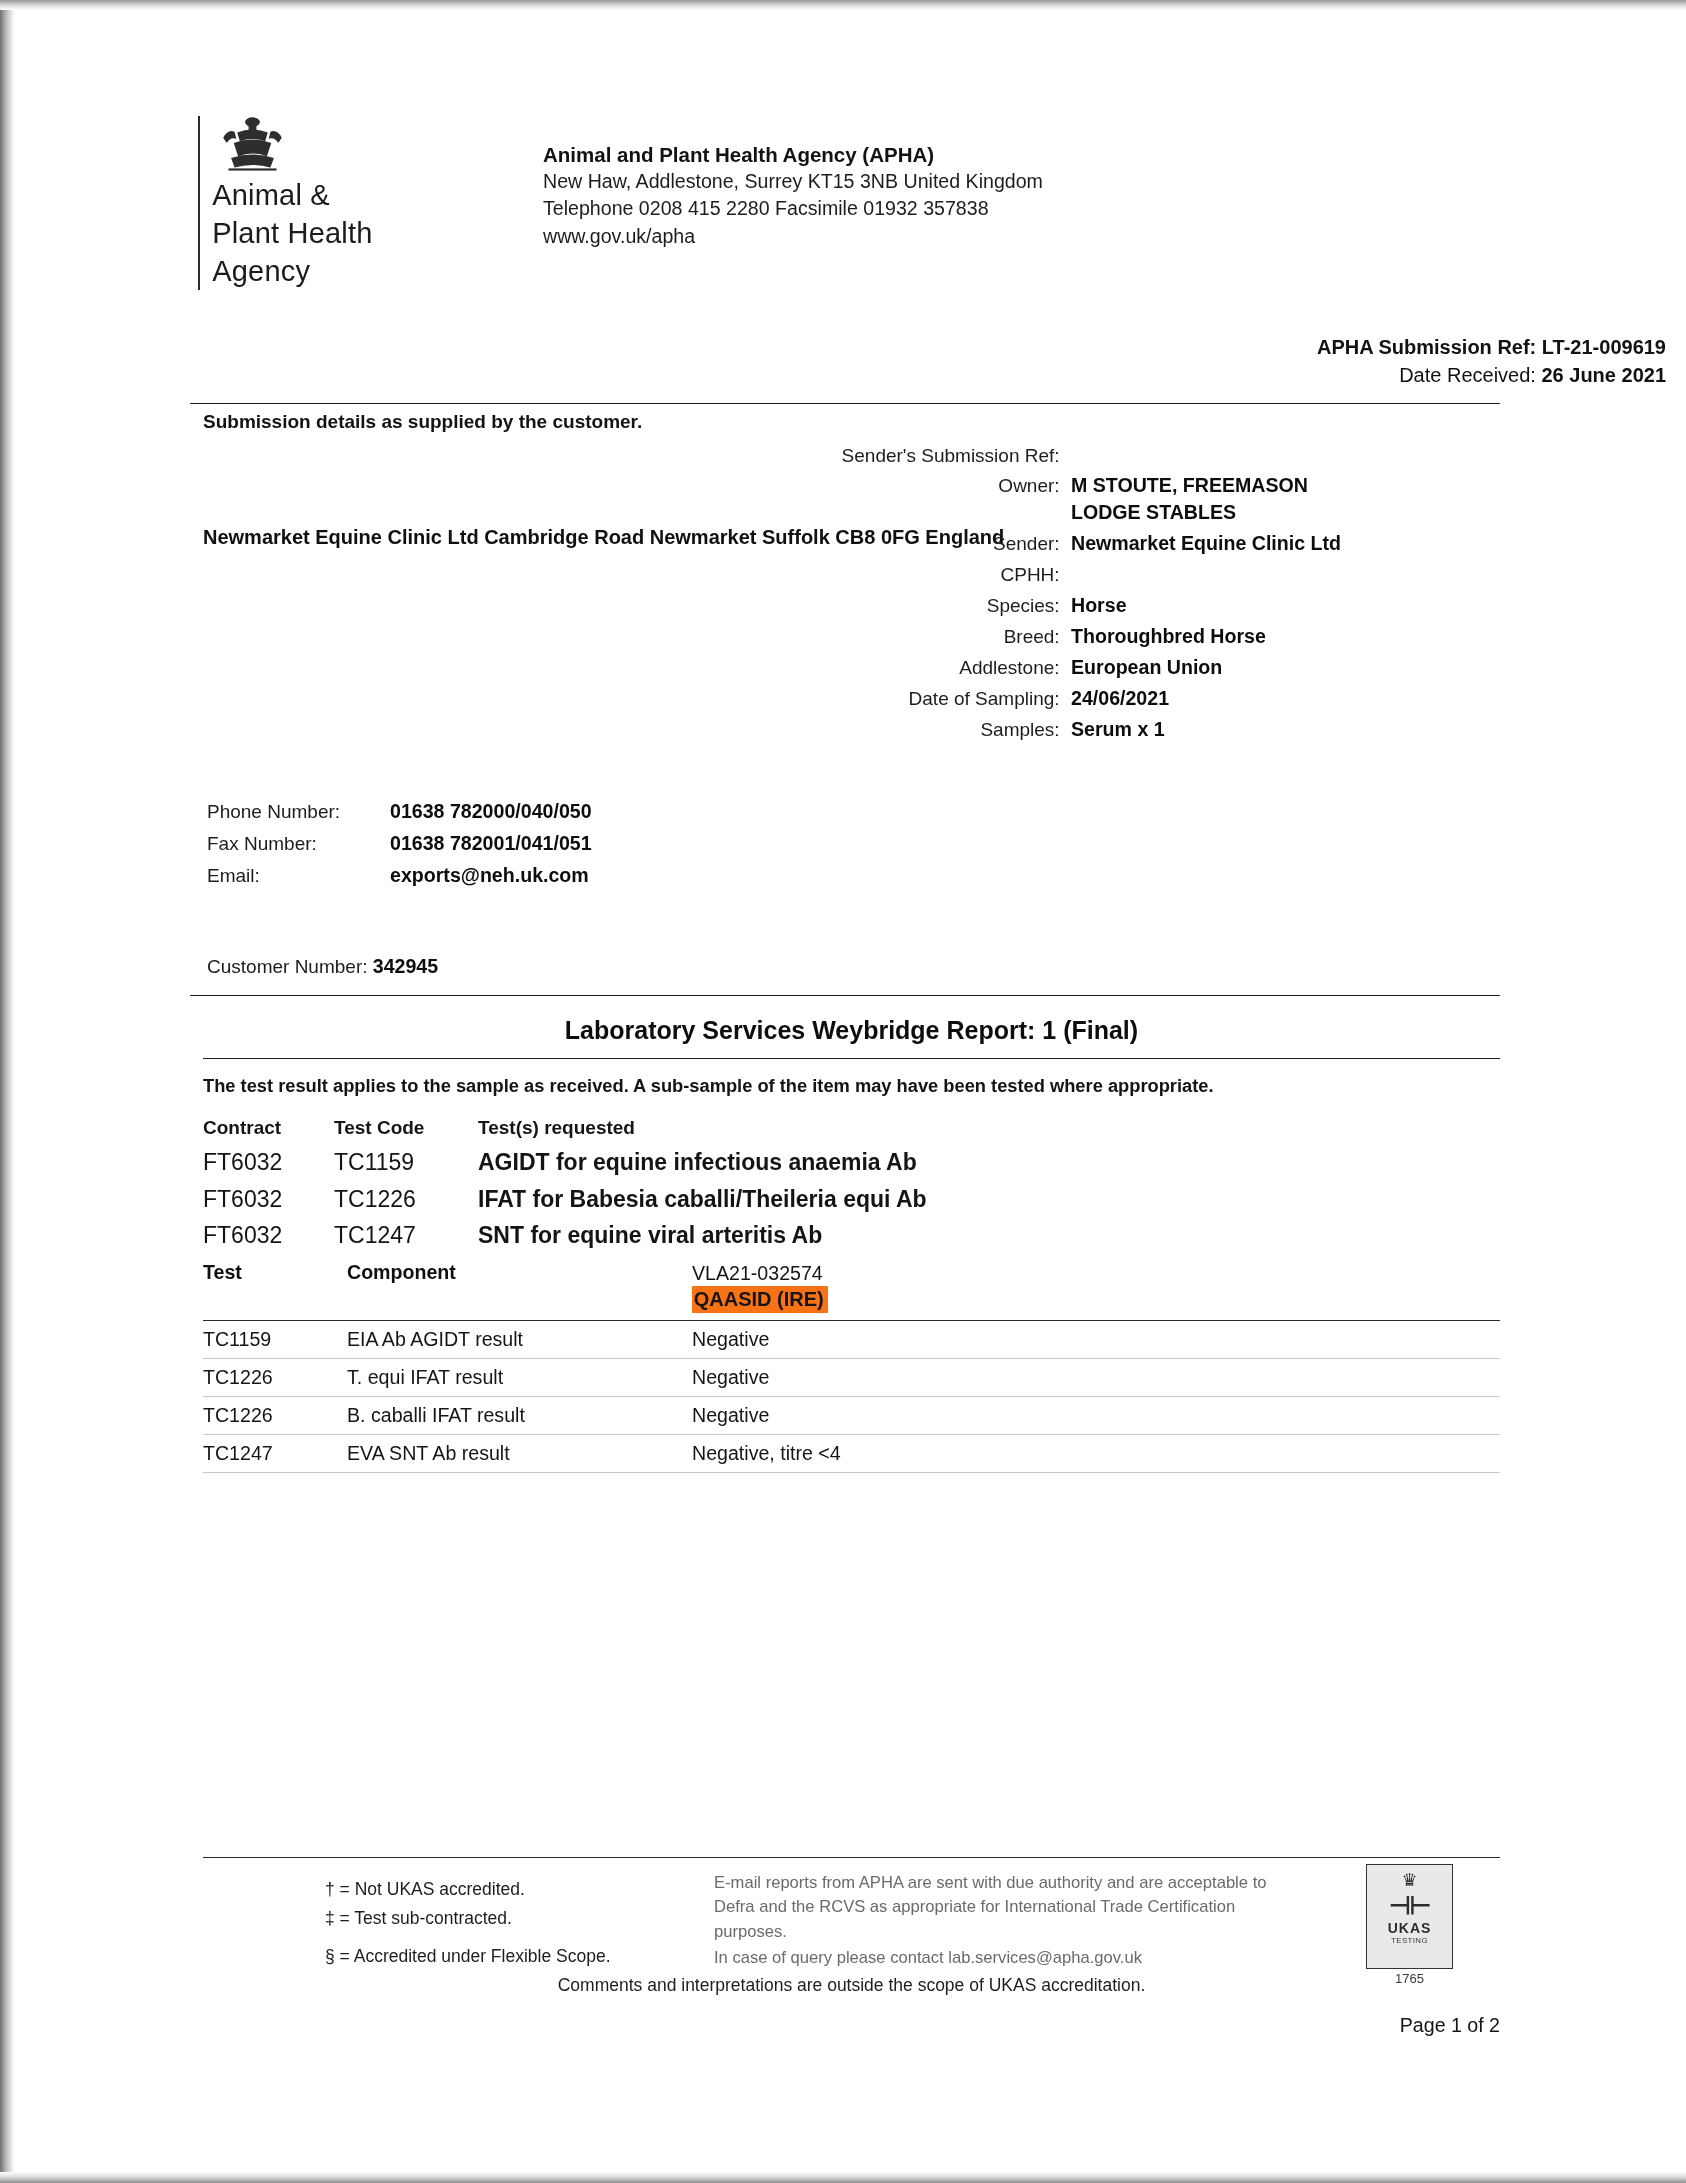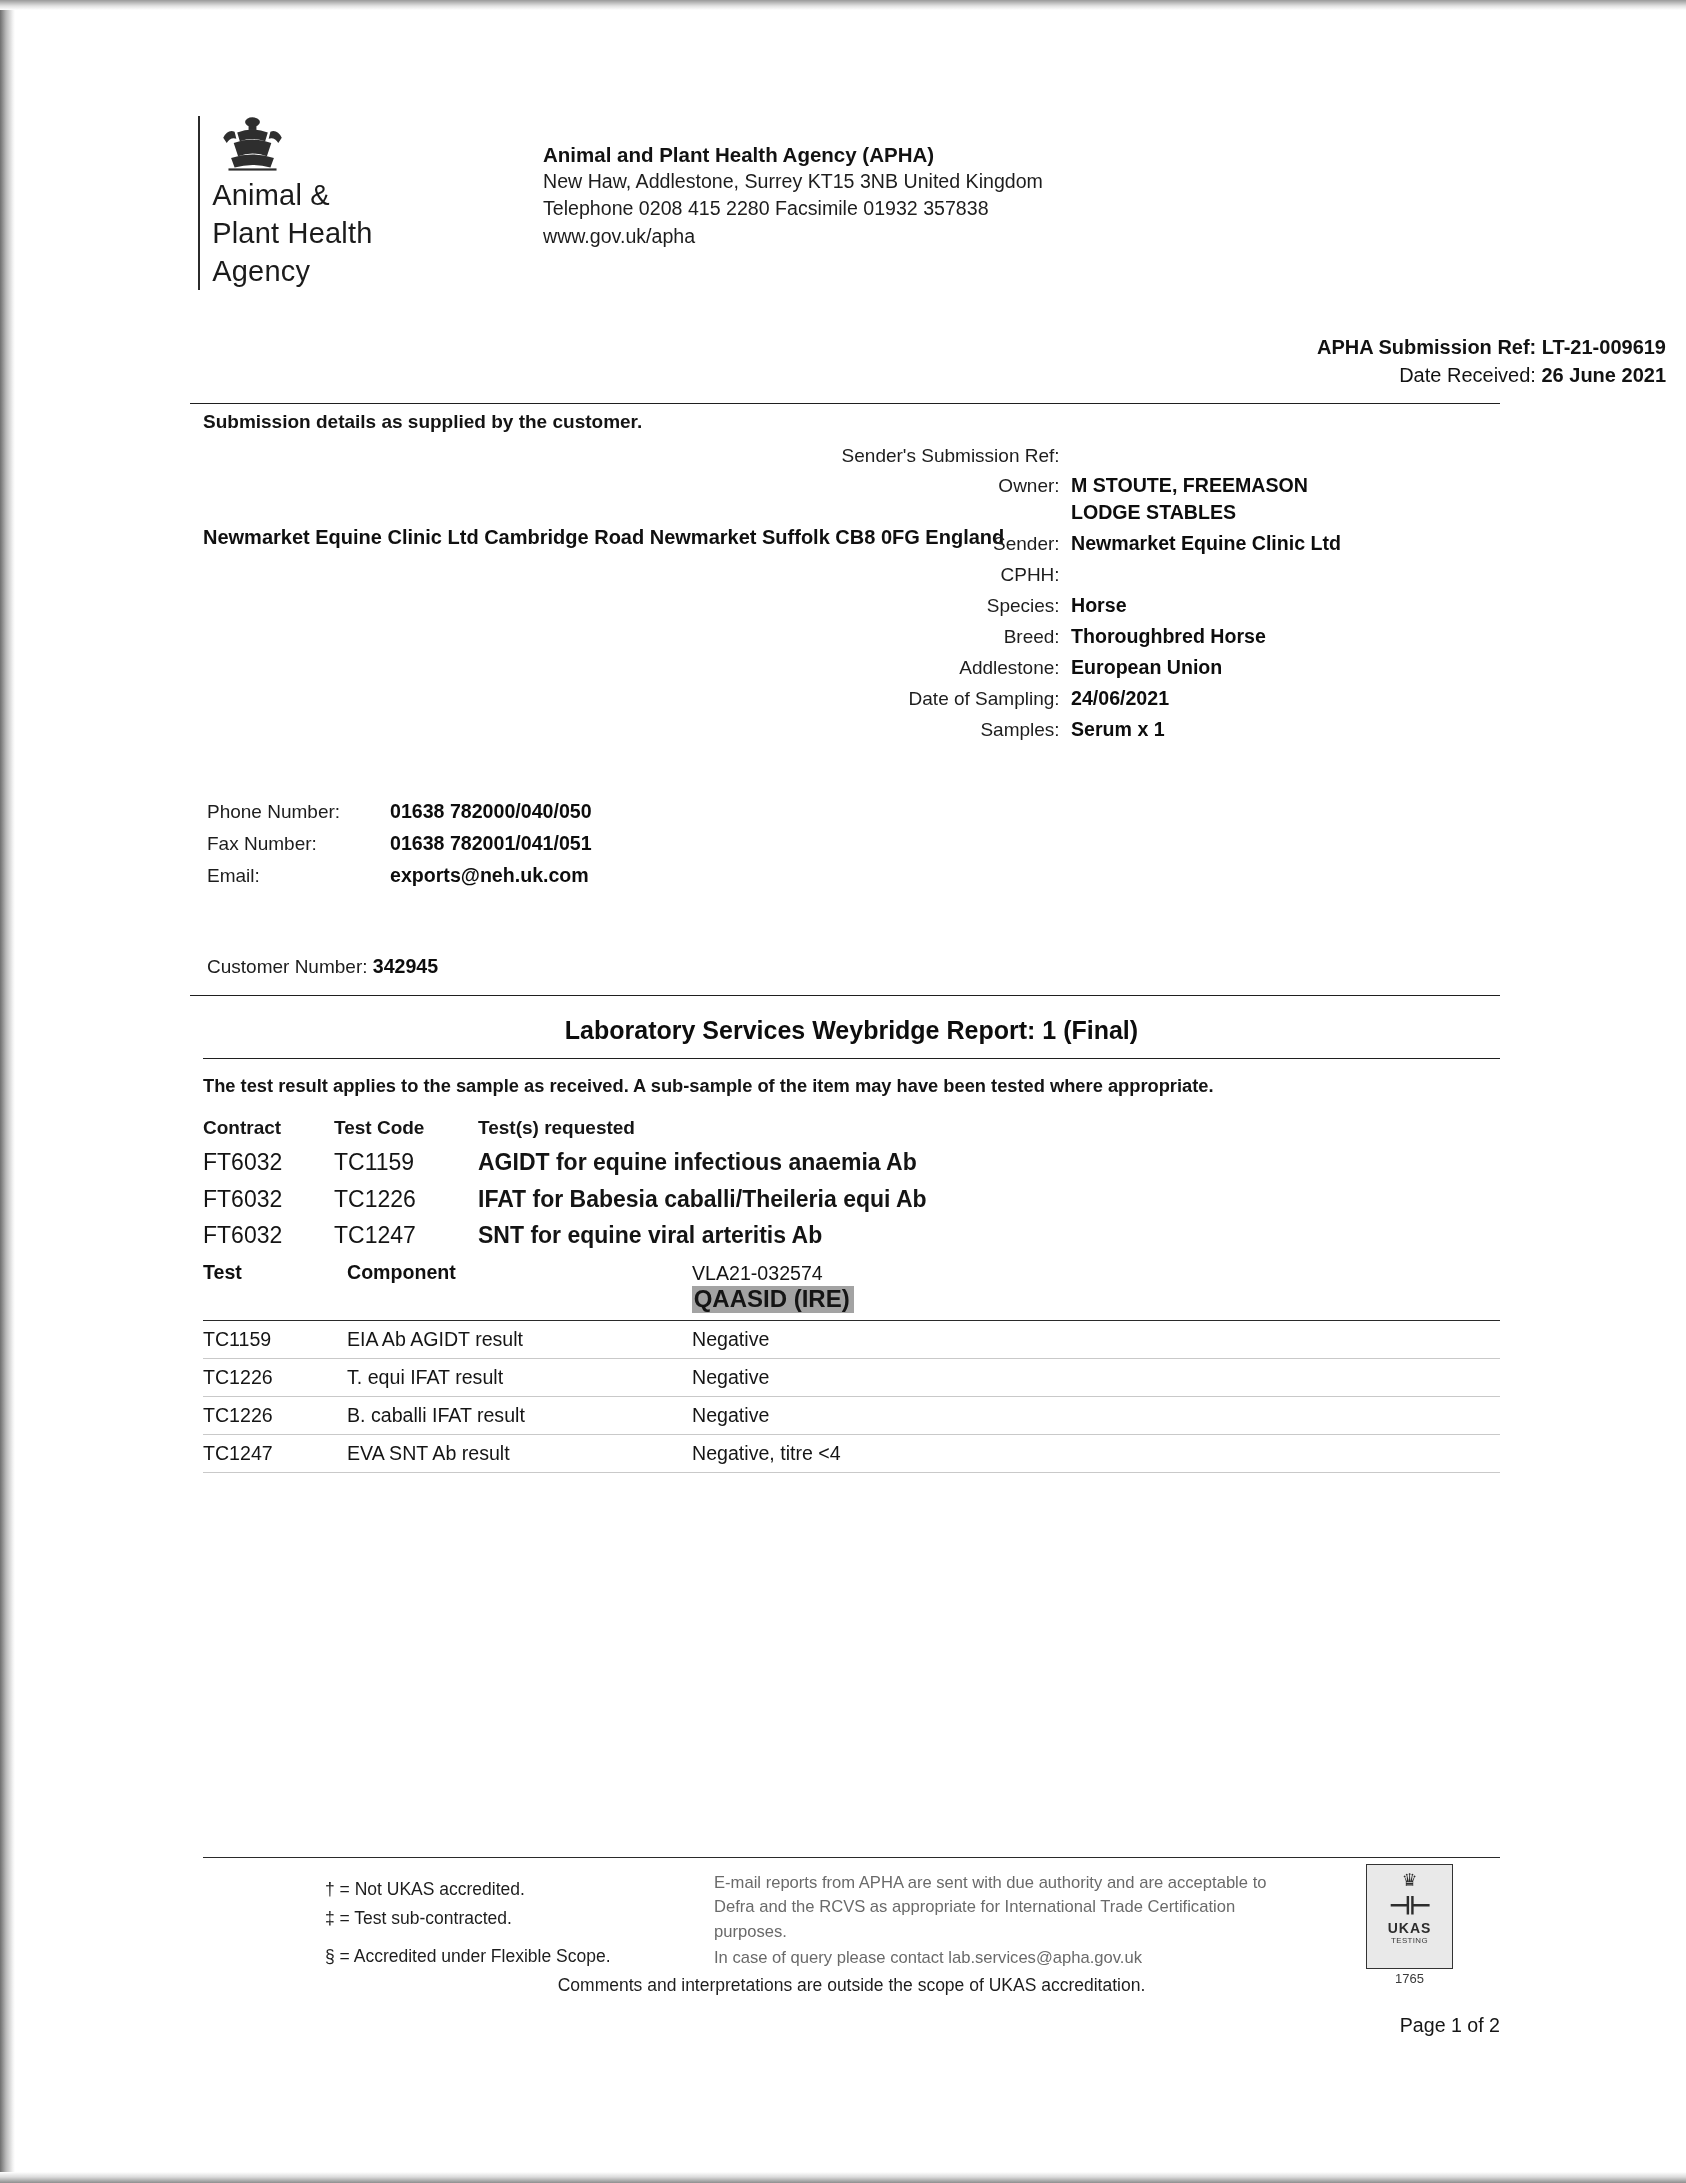--- a/index.html
+++ b/index.html
@@ -267,24 +267,24 @@
     font-weight: normal;
   }
   .sample-id {
     font-size: 19.6px;
     font-weight: normal;
     color: #151515;
     line-height: 25px;
   }
   .sample-name {
     display: inline-block;
-    font-size: 24px;
+    font-size: 20px;
     font-weight: bold;
     color: #151515;
-    background: #a3a3a3;
+    background: #f97316;
     padding: 0.9px 4.4px 1.7px 1.7px;
     line-height: 24.5px;
   }
 
   
   .foot-rule {
     position: absolute;
     left: 188px;
     top: 1847px;
     width: 1297px;

